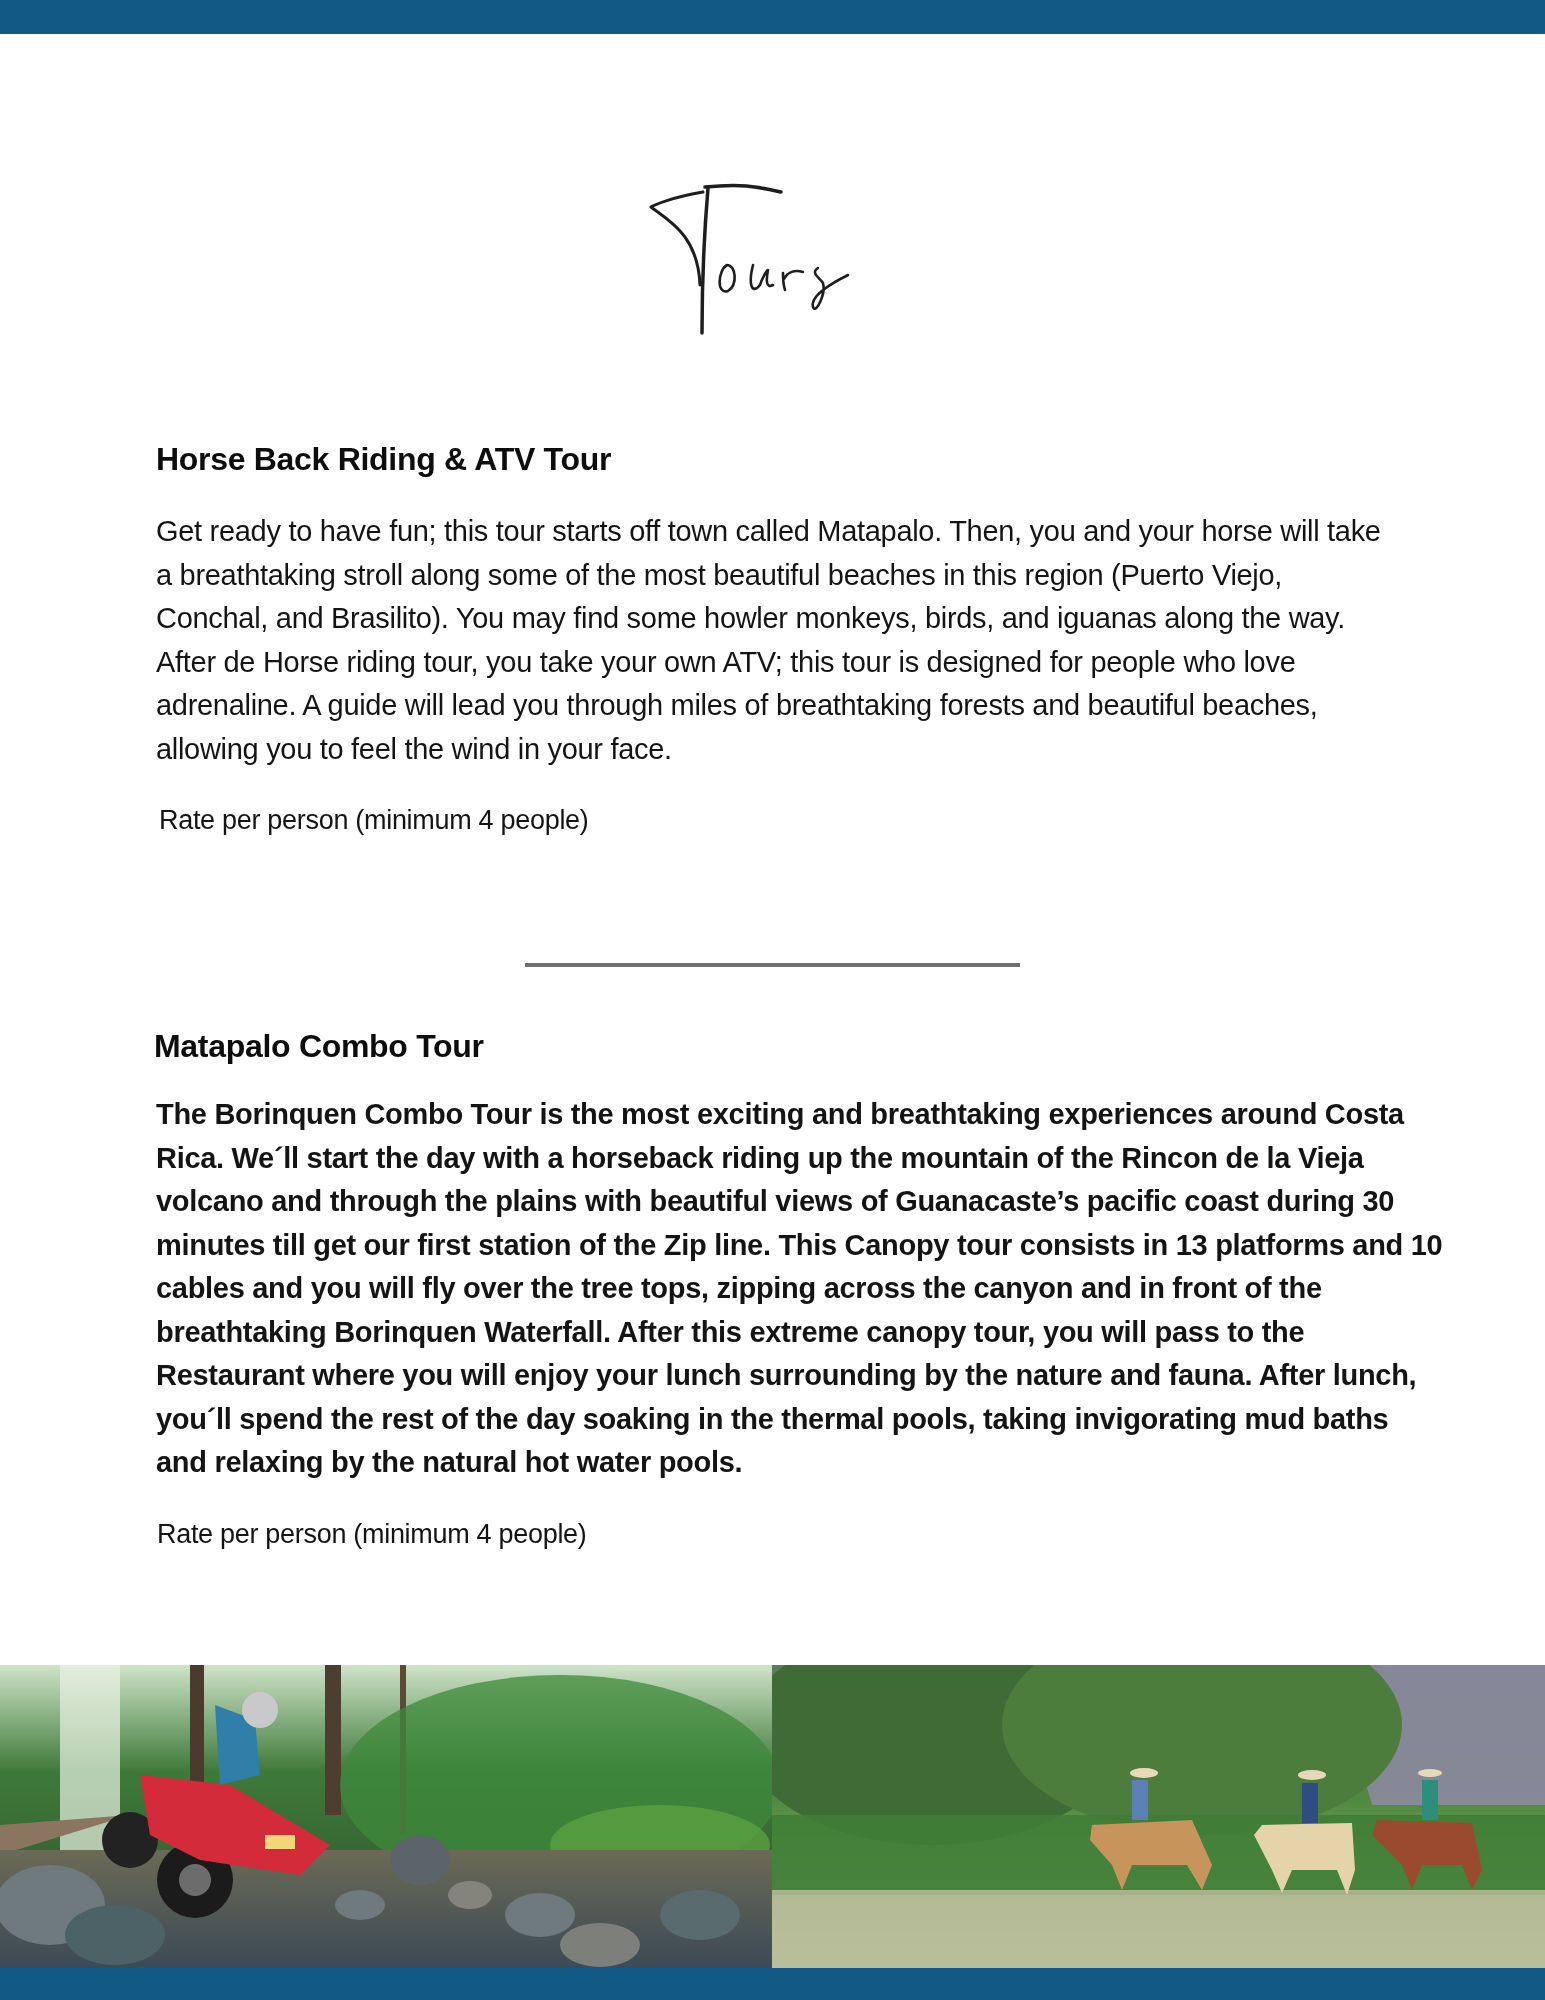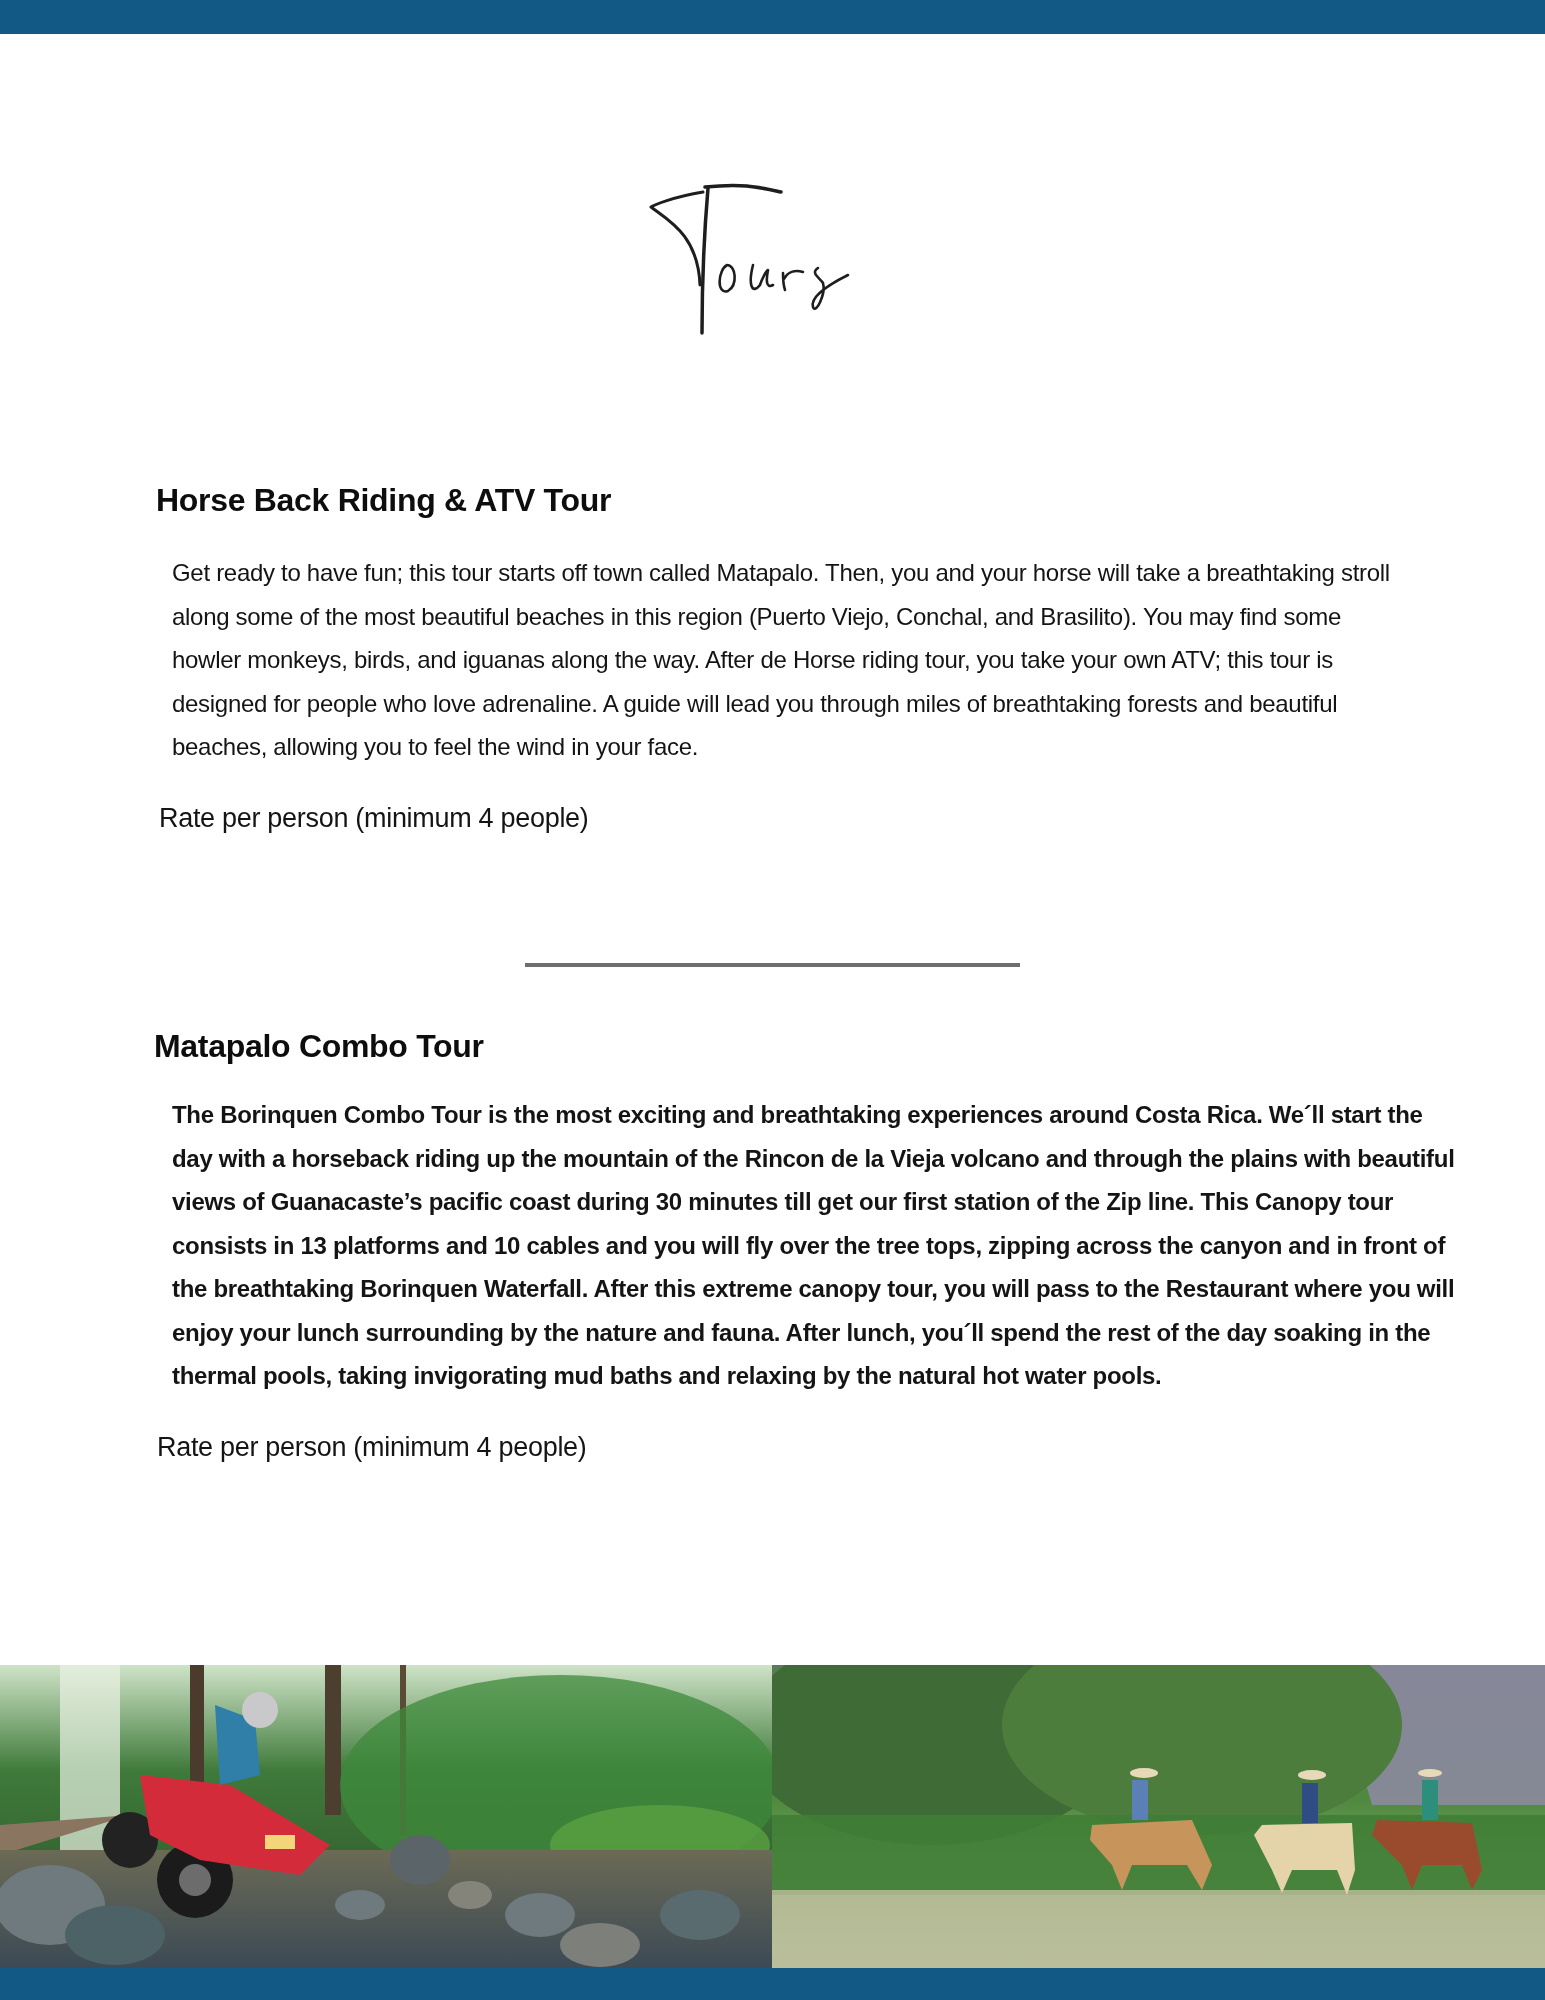--- a/index.html
+++ b/index.html
@@ -9,24 +9,24 @@
     font-family: "Liberation Sans", sans-serif;
   }
   .top-bar { position: absolute; left: 0; top: 0; width: 1545px; height: 34px; background: #135985; }
   .bottom-bar { position: absolute; left: 0; top: 1968px; width: 1545px; height: 32px; background: #135985; }
 
   .title-wrap { position: absolute; left: 0; top: 175px; width: 1545px; text-align: center; }
   .title-svg { display: inline-block; }
 
   .section { position: absolute; left: 156px; width: 1270px; }
   .heading { font-weight: bold; font-size: 32px; letter-spacing: -0.3px; margin: 0; line-height: 40px; color: #0d0d0d; }
-  .body-text { font-size: 24px; line-height: 43.5px; margin: 16px; letter-spacing: -0.3px; color: #141414; }
+  .body-text { font-size: 29px; line-height: 43.5px; margin: 0; letter-spacing: -0.3px; color: #141414; }
   .rate { font-size: 27px; margin: 0; padding-left: 3px; letter-spacing: -0.3px; color: #141414; }
 
-  #sec1 { top: 480px; }
+  #sec1 { top: 439px; }
   #sec1 .body-text { margin-top: 31px; width: 1230px; }
   #sec1 .rate { margin-top: 34px; }
 
   .divider { position: absolute; left: 525px; top: 963px; width: 495px; height: 4px; background: #6e6e6e; }
 
   #sec2 { top: 1026px; left: 154px; }
   #sec2 .body-text { margin-top: 27px; padding-left: 2px; width: 1290px; font-weight: bold; }
   #sec2 .rate { margin-top: 34px; }
 
   .photos { position: absolute; left: 0; top: 1665px; width: 1545px; height: 303px; display: flex; }

